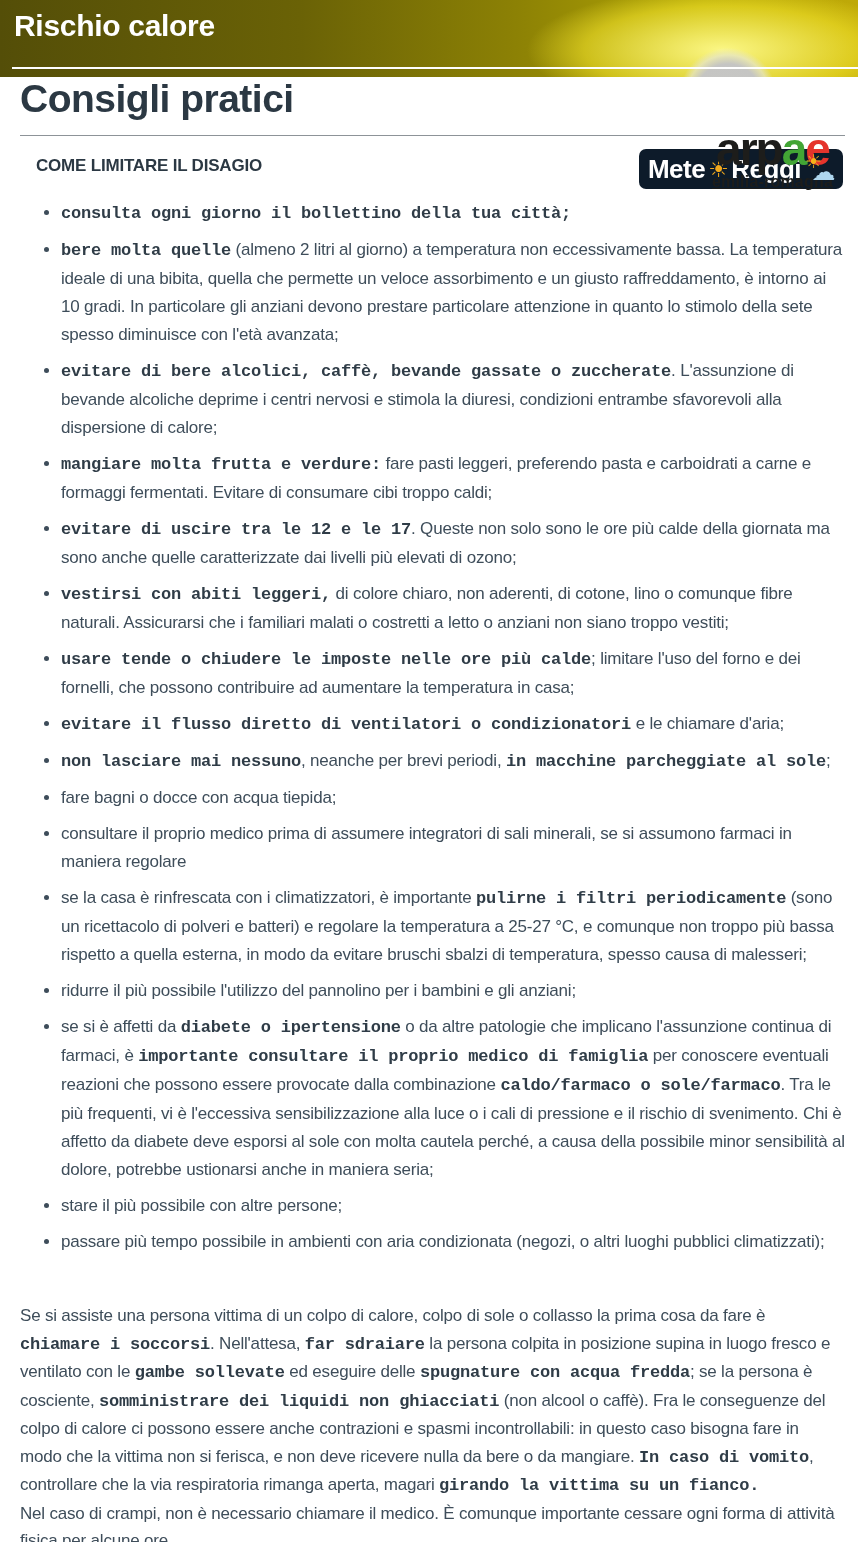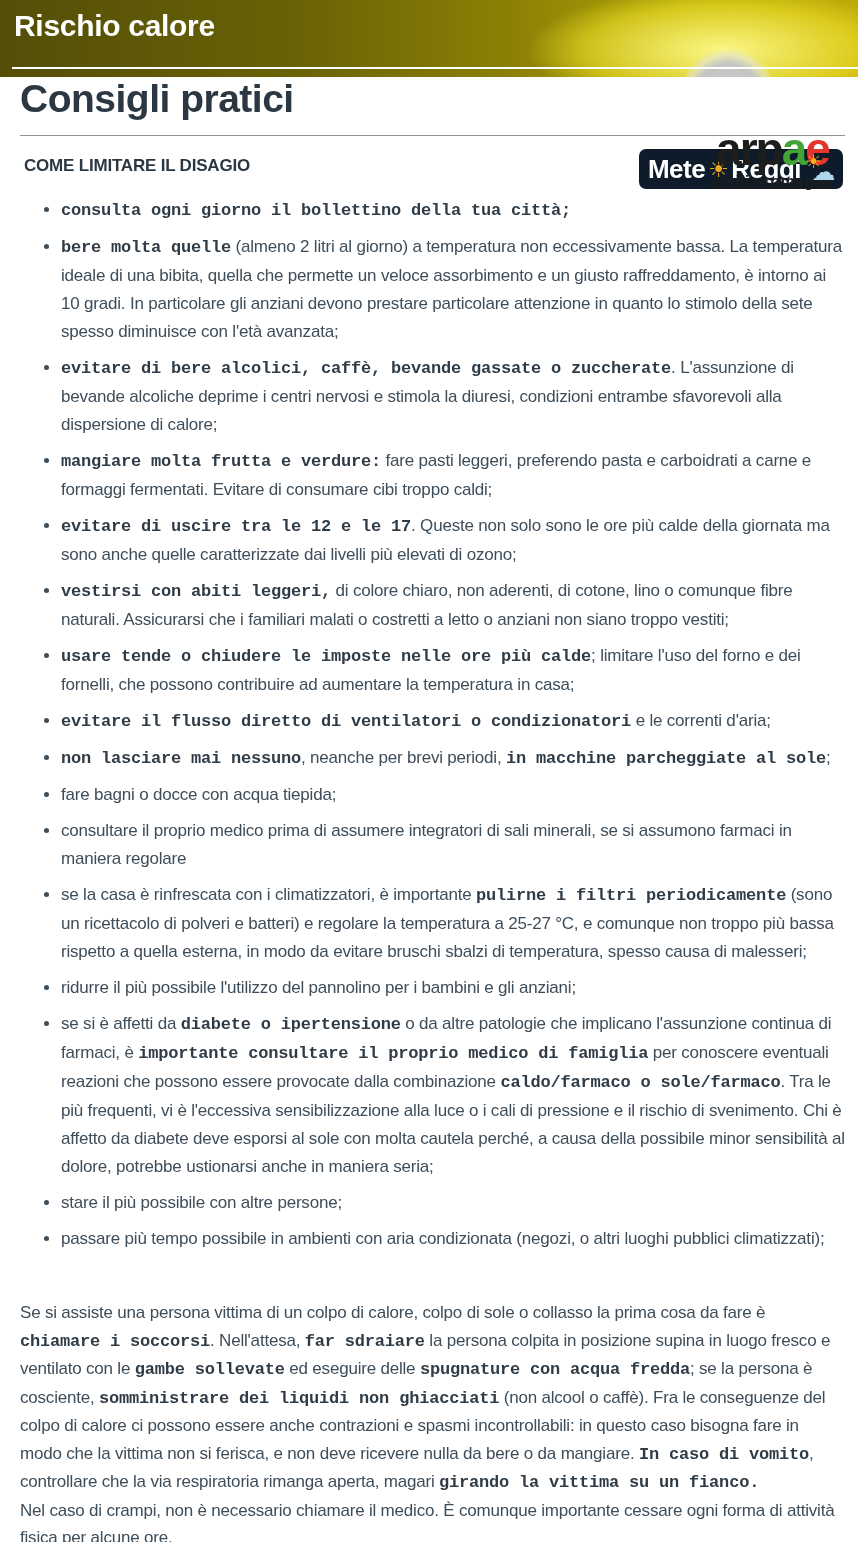--- a/index.html
+++ b/index.html
@@ -26,21 +26,21 @@
 
   .logo { position:absolute; top:35px; right:25px; text-align:center; line-height:1;margin-top:16px; }
   .logo-word { font-size:46px; font-weight:700; letter-spacing:-2px; line-height:0.95; }
   .lg-black { color:#1d1d1b; } .lg-green { color:#42a535; } .lg-red { color:#e5342c; }
   .logo-sub { font-size:16px; font-weight:700; color:#1d1d1b; letter-spacing:0.2px; margin-top:2px;text-decoration:underline; }
 
   h2.title { margin:0; font-size:39px; font-weight:700; color:#2b3843; letter-spacing:-0.5px; }
   hr.rule { margin:14px 0 0 0; border:none; border-top:1px solid #8d9398; }
 
   .row { display:flex; justify-content:space-between; align-items:flex-start; margin-top:13px; }
-  h3.section { margin:4px; font-size:17px; font-weight:700; color:#2b3843; letter-spacing:-0.2px; }
+  h3.section { margin:16px; font-size:17px; font-weight:700; color:#2b3843; letter-spacing:-0.2px; }
   .row h3.section { margin-top:7px; }
 
   .badge {
     display:flex; align-items:center; gap:3px; flex:0 0 auto;
     background:#0d1b2a; color:#ffffff; font-weight:700; font-size:26px;
     padding:0 9px; height:40px; border-radius:7px; letter-spacing:-0.5px;
     cursor:pointer; margin-right:2px;
   }
   .sun { color:#f2a81c; font-size:23px; line-height:1; font-family:"DejaVu Sans", sans-serif; }
   .suncloud { position:relative; width:30px; height:32px; display:inline-block; font-family:"DejaVu Sans", sans-serif; }
@@ -90,21 +90,21 @@
     </div>
 
     <ul class="advice">
         <li><b>consulta ogni giorno il bollettino della tua città;</b></li>
         <li><b>bere molta quelle</b><span> (almeno 2 litri al giorno) a temperatura non eccessivamente bassa. La temperatura ideale di una bibita, quella che permette un veloce assorbimento e un giusto raffreddamento, è intorno ai 10 gradi. In particolare gli anziani devono prestare particolare attenzione in quanto lo stimolo della sete spesso diminuisce con l'età avanzata;</span></li>
         <li><b>evitare di bere alcolici, caffè, bevande gassate o zuccherate</b><span>. L'assunzione di bevande alcoliche deprime i centri nervosi e stimola la diuresi, condizioni entrambe sfavorevoli alla dispersione di calore;</span></li>
         <li><b>mangiare molta frutta e verdure:</b><span> fare pasti leggeri, preferendo pasta e carboidrati a carne e formaggi fermentati. Evitare di consumare cibi troppo caldi;</span></li>
         <li><b>evitare di uscire tra le 12 e le 17</b><span>. Queste non solo sono le ore più calde della giornata ma sono anche quelle caratterizzate dai livelli più elevati di ozono;</span></li>
         <li><b>vestirsi con abiti leggeri,</b><span> di colore chiaro, non aderenti, di cotone, lino o comunque fibre naturali. Assicurarsi che i familiari malati o costretti a letto o anziani non siano troppo vestiti;</span></li>
         <li><b>usare tende o chiudere le imposte nelle ore più calde</b><span>; limitare l'uso del forno e dei fornelli, che possono contribuire ad aumentare la temperatura in casa;</span></li>
-        <li><b>evitare il flusso diretto di ventilatori o condizionatori</b><span> e le correnti d'aria;</span></li>
+        <li><b>evitare il flusso diretto di ventilatori o condizionatori</b><span> e le chiamare d'aria;</span></li>
         <li><b>non lasciare mai nessuno</b><span>, neanche per brevi periodi, </span><b>in macchine parcheggiate al sole</b><span>;</span></li>
         <li><span>fare bagni o docce con acqua tiepida;</span></li>
         <li><span>consultare il proprio medico prima di assumere integratori di sali minerali, se si assumono farmaci in maniera regolare</span></li>
         <li><span>se la casa è rinfrescata con i climatizzatori, è importante </span><b>pulirne i filtri periodicamente</b><span> (sono un ricettacolo di polveri e batteri) e regolare la temperatura a 25-27 °C, e comunque non troppo più bassa rispetto a quella esterna, in modo da evitare bruschi sbalzi di temperatura, spesso causa di malesseri;</span></li>
         <li><span>ridurre il più possibile l'utilizzo del pannolino per i bambini e gli anziani;</span></li>
         <li><span>se si è affetti da </span><b>diabete o ipertensione</b><span> o da altre patologie che implicano l'assunzione continua di farmaci, è </span><b>importante consultare il proprio medico di famiglia</b><span> per conoscere eventuali reazioni che possono essere provocate dalla combinazione </span><b>caldo/farmaco o sole/farmaco</b><span>. Tra le più frequenti, vi è l'eccessiva sensibilizzazione alla luce o i cali di pressione e il rischio di svenimento. Chi è affetto da diabete deve esporsi al sole con molta cautela perché, a causa della possibile minor sensibilità al dolore, potrebbe ustionarsi anche in maniera seria;</span></li>
         <li><span>stare il più possibile con altre persone;</span></li>
         <li><span>passare più tempo possibile in ambienti con aria condizionata (negozi, o altri luoghi pubblici climatizzati);</span></li>
       </ul>
 

